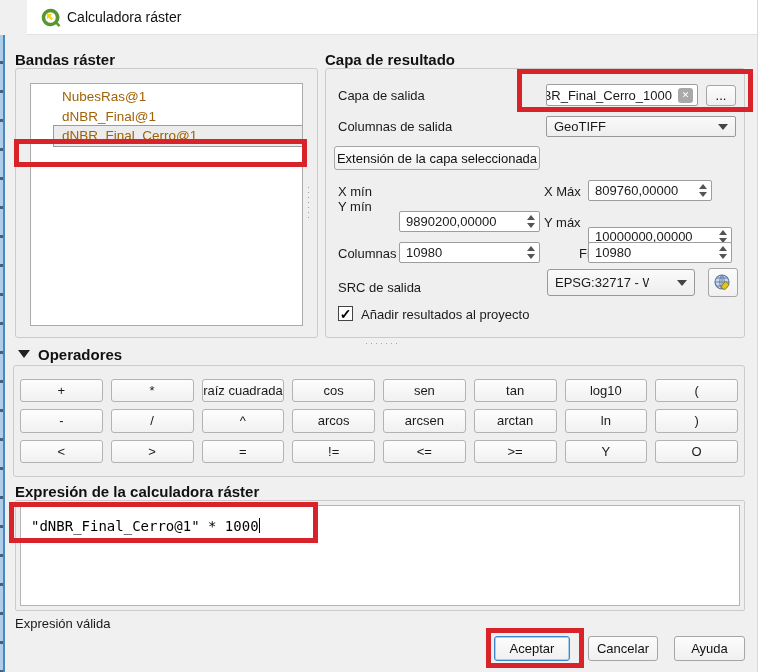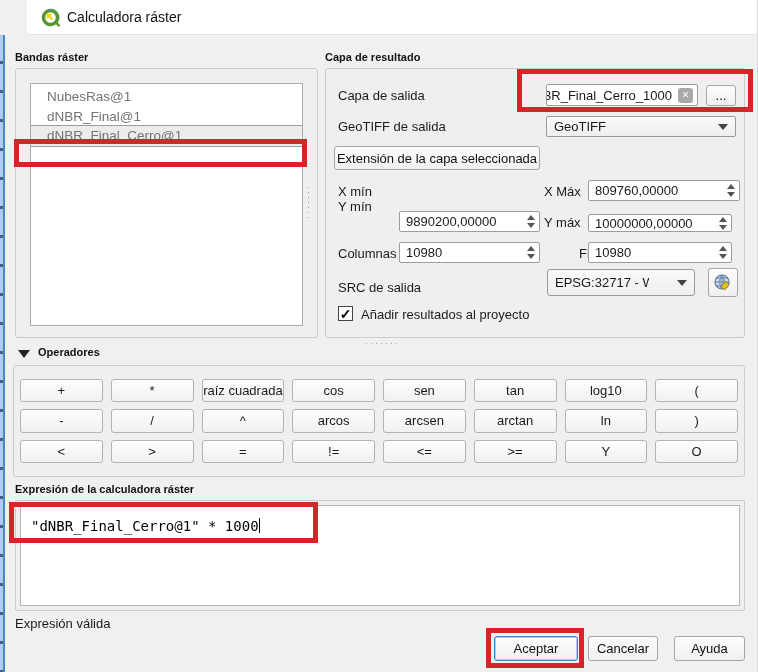--- a/index.html
+++ b/index.html
@@ -14,26 +14,26 @@
   .qgis-ico { position:absolute; left:13px; top:7px; width:21px; height:21px; }
 
   
   .edge-strip { position:absolute; left:0; top:35px; width:5px; height:637px;
     background:linear-gradient(to right,#aecde9 0 55%, #4a86c0 55% 100%);
   }
   .edge-ticks { position:absolute; left:0; top:0; width:3px; height:100%;
     background:repeating-linear-gradient(to bottom, transparent 0 26px, #27466b 26px 29px); opacity:.8; }
 
   
-  .grouphead { position:absolute; font-weight:bold; font-size:11px; color:#111; }
+  .grouphead { position:absolute; font-weight:bold; font-size:15px; color:#111; }
   .groupbox { position:absolute; background:#efefef; border:1px solid #cbcbcb; border-radius:3px; }
 
   
   .bandslist { position:absolute; left:14px; top:14px; width:273px; height:243px; background:#ffffff; border:1px solid #ababab; padding-top:3px; overflow:hidden; }
-  .band-item { height:19.5px; line-height:19.5px; padding-left:16px; font-size:13.5px; color:#737373; white-space:nowrap; }
+  .band-item { height:19.5px; line-height:19.5px; padding-left:8px; font-size:13.5px; color:#a16207; white-space:nowrap;margin-left:23px; }
   .band-item.selected { background:#ececec; outline:1px solid #9c9c9c; }
 
   
   .lbl { position:absolute; white-space:nowrap; }
   .field { position:absolute; background:#fff; border:1px solid #9d9d9d; border-radius:2px; display:flex; align-items:center; }
   .field .val { flex:1; padding:0 6px; white-space:nowrap; overflow:hidden; }
   .val-right { text-align:right; direction:rtl; }
   .clear-ico { width:15px; height:15px; margin-right:4px; background:#a9a9a9; border-radius:3px; color:#fff; font-size:9px; line-height:15px; text-align:center; flex:none; }
   .spinbtns { width:17px; height:100%; display:flex; flex-direction:column; align-items:center; justify-content:center; gap:3px; flex:none; }
   .tri-up { width:0; height:0; border-left:4px solid transparent; border-right:4px solid transparent; border-bottom:5px solid #555; }
@@ -97,48 +97,48 @@
   <div class="grouphead" style="left:325px; top:51px;text-align:center;">Capa de resultado</div>
   <div class="groupbox" style="left:325px; top:68px; width:420px; height:270px;">
 
     <span class="lbl" style="left:12px; top:19px;">Capa de salida</span>
     <div class="field" style="left:220px; top:15px; width:152px; height:22px;">
       <span class="val val-right">BR_Final_Cerro_1000</span>
       <span class="clear-ico">✕</span>
     </div>
     <div class="btn" style="left:380px; top:16px; width:30px; height:21px;">...</div>
 
-    <span class="lbl" style="left:12px; top:50px;">GeoTIFF de salida</span>
+    <span class="lbl" style="left:12px; top:50px;">Columnas de salida</span>
     <div class="combo" style="left:220px; top:47px; width:190px; height:21px;">
       <span class="val">GeoTIFF</span>
       <span class="combo-arrow"></span>
     </div>
 
     <div class="btn" style="left:8px; top:77px; width:206px; height:24px;">Extensión de la capa seleccionada</div>
 
     <span class="lbl" style="left:12px; top:115px;">X mín</span>
     <span class="lbl" style="left:218px; top:115px;">X Máx</span>
-    <div class="field" style="left:262px; top:111px; width:152px; height:21px;">
+    <div class="field" style="left:262px; top:111px; width:124px; height:21px;">
       <span class="val">809760,00000</span>
       <span class="spinbtns">
           <span class="tri-up"></span>
           <span class="tri-dn"></span>
         </span>
     </div>
 
     <span class="lbl" style="left:12px; top:130px;">Y mín</span>
     <div class="field" style="left:73px; top:142px; width:141px; height:21px;">
       <span class="val">9890200,00000</span>
       <span class="spinbtns">
           <span class="tri-up"></span>
           <span class="tri-dn"></span>
         </span>
     </div>
     <span class="lbl" style="left:218px; top:146px;">Y máx</span>
-    <div class="field" style="left:262px; top:145px; width:144px; height:18px;">
+    <div class="field" style="left:262px; top:158px; width:144px; height:18px;">
       <span class="val">10000000,00000</span>
       <span class="spinbtns">
           <span class="tri-up"></span>
           <span class="tri-dn"></span>
         </span>
     </div>
 
     <span class="lbl" style="left:12px; top:177px;">Columnas</span>
     <div class="field" style="left:73px; top:173px; width:141px; height:21px;">
       <span class="val">10980</span>
@@ -209,21 +209,21 @@
 
   <div class="grouphead" style="left:15px; top:483px;">Expresión de la calculadora ráster</div>
   <div class="exprbox">
     <div class="exprinner">
       <div class="exprtext"><span>"dNBR_Final_Cerro@1" * 1000</span><span class="caret"></span></div>
     </div>
   </div>
 
   <div class="lbl" style="left:15px; top:616px;">Expresión válida</div>
 
-  <div class="btn footbtn focused" style="left:494px; top:636px; width:84px;">Aceptar</div>
+  <div class="btn footbtn focused" style="left:494px; top:636px; width:76px;">Aceptar</div>
   <div class="btn footbtn" style="left:588px; top:636px; width:70px;">Cancelar</div>
   <div class="btn footbtn" style="left:674px; top:636px; width:71px;">Ayuda</div>
 
   <div class="redbox" style="left:14px; top:139px; width:293px; height:28px;"></div>
   <div class="redbox" style="left:517px; top:69px; width:236px; height:43px;"></div>
   <div class="redbox" style="left:9px; top:502px; width:309px; height:41px;"></div>
   <div class="redbox" style="left:486px; top:628px; width:98px; height:40px;"></div>
 
 </div>
 

